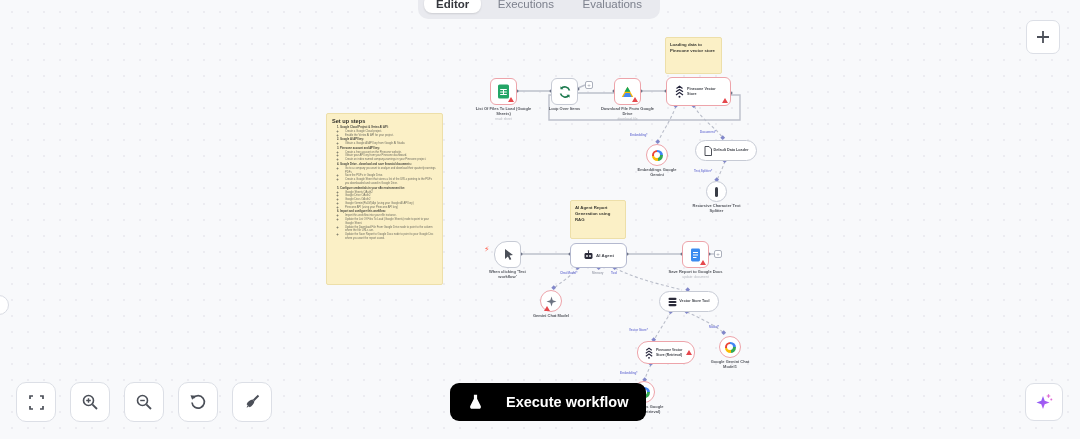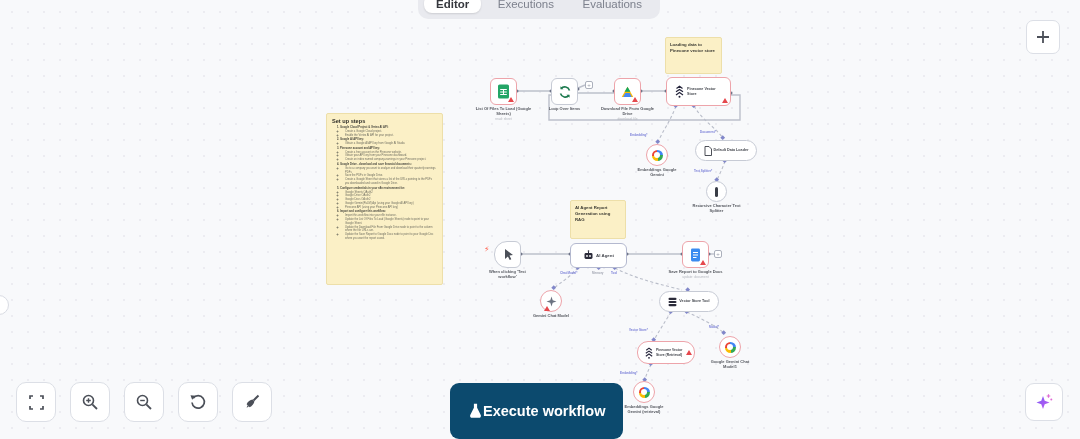--- a/index.html
+++ b/index.html
@@ -15,23 +15,23 @@
   .tab { font-size:11.5px; color:#7d818d; font-weight:500; padding:3px 12px; border-radius:8px; }
   .tab.active { background:#fff; color:#35373d; font-weight:600; box-shadow:0 1px 2px rgba(0,0,0,.12); }
   
   .iconbtn { position:absolute; background:#fff; border:1px solid #dcdfe6; border-radius:9px;
     display:flex; align-items:center; justify-content:center; z-index:6; }
   
   .toolbar { position:absolute; left:16px; top:382px; display:flex; gap:14px; z-index:6; }
   .toolbar .tbtn { position:relative; width:40px; height:40px; background:#fff; border:1px solid #dcdfe6;
     border-radius:10px; display:flex; align-items:center; justify-content:center; }
   
-  .execute { position:absolute; left:450px; top:383px; height:56px; padding:0 18px; background:#0c4a6e;
+  .execute { position:absolute; left:450px; top:383px; height:38px; padding:0 18px; background:#000000;
     border:none; border-radius:9px; color:#fff; font-size:14.5px; font-weight:600; display:flex;
-    align-items:center; gap:0; z-index:7; font-family:inherit; }
+    align-items:center; gap:23px; z-index:7; font-family:inherit; }
   
   .sticky { position:absolute; background:#fbf0c6; border:1px solid #eddfa9; border-radius:2px; color:#41403a; z-index:0; }
   .sticky .stitle { font-weight:700; font-size:5.6px; margin-bottom:2px; color:#2f2e28; }
   .sticky-body { font-size:4.3px; font-weight:600; line-height:1.35; color:#3c3b33; }
   .setup ol { list-style:decimal; padding-left:8px; font-size:2.7px; line-height:1.4; color:#45443c; }
   .setup ol>li { margin-bottom:1px; font-weight:600; }
   .setup ul { list-style:circle; padding-left:5px; font-weight:400; color:#6e6d60; }
   
   .node { position:absolute; background:#fff; border:1.3px solid #c7cbd5; border-radius:6px;
     display:flex; align-items:center; justify-content:center; z-index:2; }

